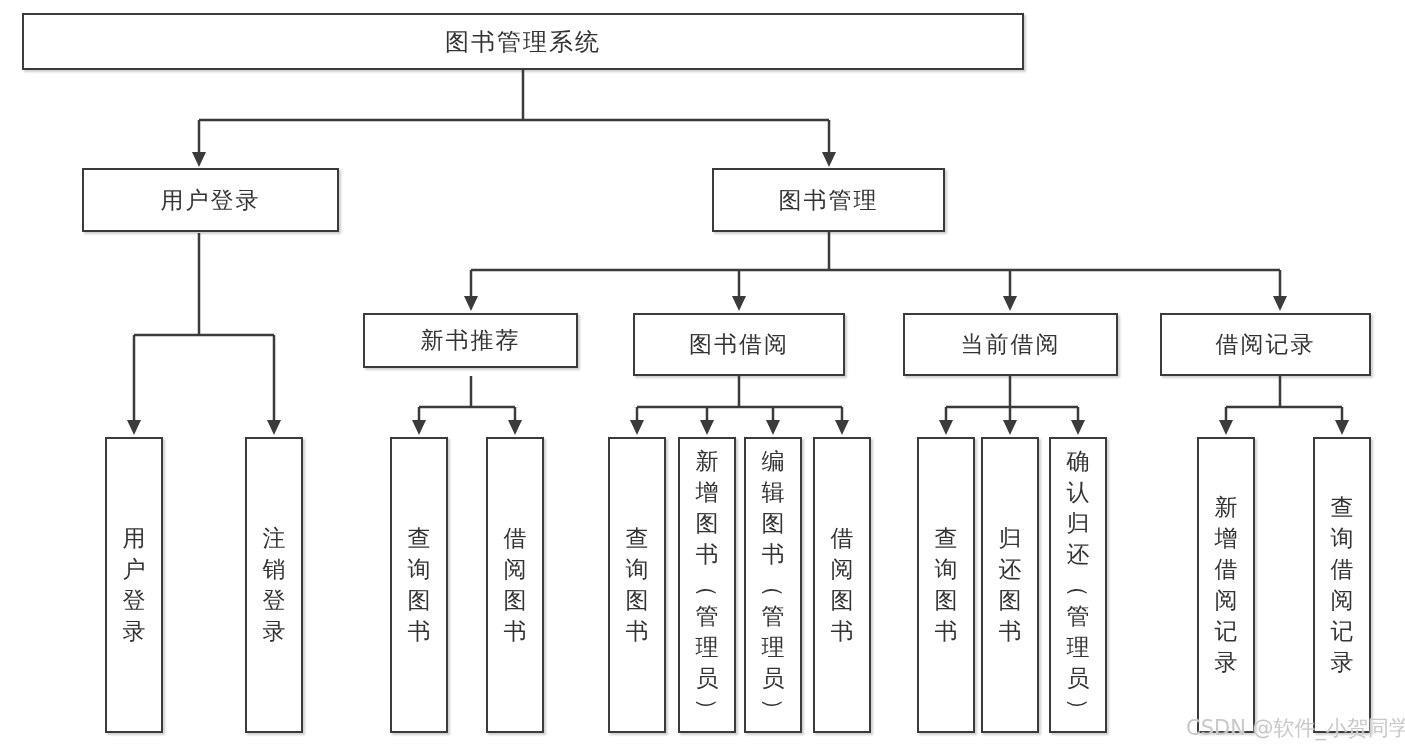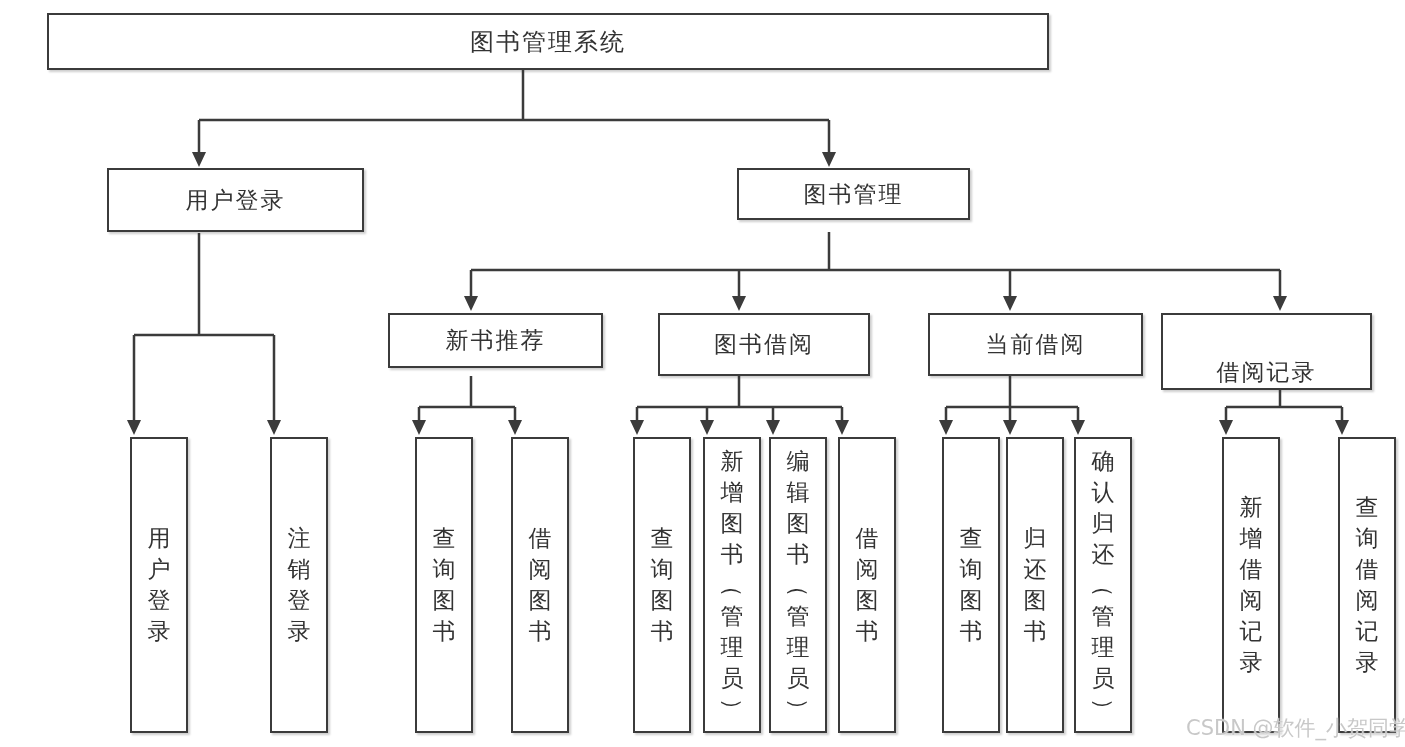--- a/index.html
+++ b/index.html
@@ -29,21 +29,20 @@
   .node {
     position: absolute;
     background: var(--node-bg);
     border: 2.5px solid var(--line);
     box-shadow: 1.5px 1.5px 2px rgba(60,60,60,0.25);
     display: flex;
     align-items: center;
     justify-content: center;
     color: var(--text);
     z-index: 1;
-    margin-left: 25px;
   }
   .hlabel {
     font-size: 23px;
     letter-spacing: 2px;
     white-space: nowrap;
   }
   .node.root .hlabel { font-size: 24px; }
   .leaf {
     top: 437px;
     width: 58px;
@@ -115,34 +114,34 @@
     </g>
   </svg>
 
   <div class="node root" style="left:22px; top:13px; width:1002px; height:57px;">
     <span class="hlabel">图书管理系统</span>
   </div>
 
   <div class="node" style="left:82px; top:168px; width:257px; height:64px;">
     <span class="hlabel">用户登录</span>
   </div>
-  <div class="node" style="left:712px; top:168px; width:233px; height:52px;">
+  <div class="node" style="left:712px; top:168px; width:233px; height:64px;">
     <span class="hlabel">图书管理</span>
   </div>
 
   <div class="node" style="left:363px; top:313px; width:215px; height:55px;">
     <span class="hlabel">新书推荐</span>
   </div>
   <div class="node" style="left:903px; top:313px; width:215px; height:63px;">
     <span class="hlabel">当前借阅</span>
   </div>
   <div class="node" style="left:633px; top:313px; width:212px; height:63px;">
     <span class="hlabel">图书借阅</span>
   </div>
-  <div class="node" style="left:1136px; top:313px; width:211px; height:77px;align-items:flex-end;">
+  <div class="node" style="left:1160px; top:313px; width:211px; height:63px;">
     <span class="hlabel">借阅记录</span>
   </div>
 
   <div class="node leaf" style="left:105px;">
       <span class="vchar">用</span>
       <span class="vchar">户</span>
       <span class="vchar">登</span>
       <span class="vchar">录</span>
     </div>
   <div class="node leaf" style="left:245px;">

